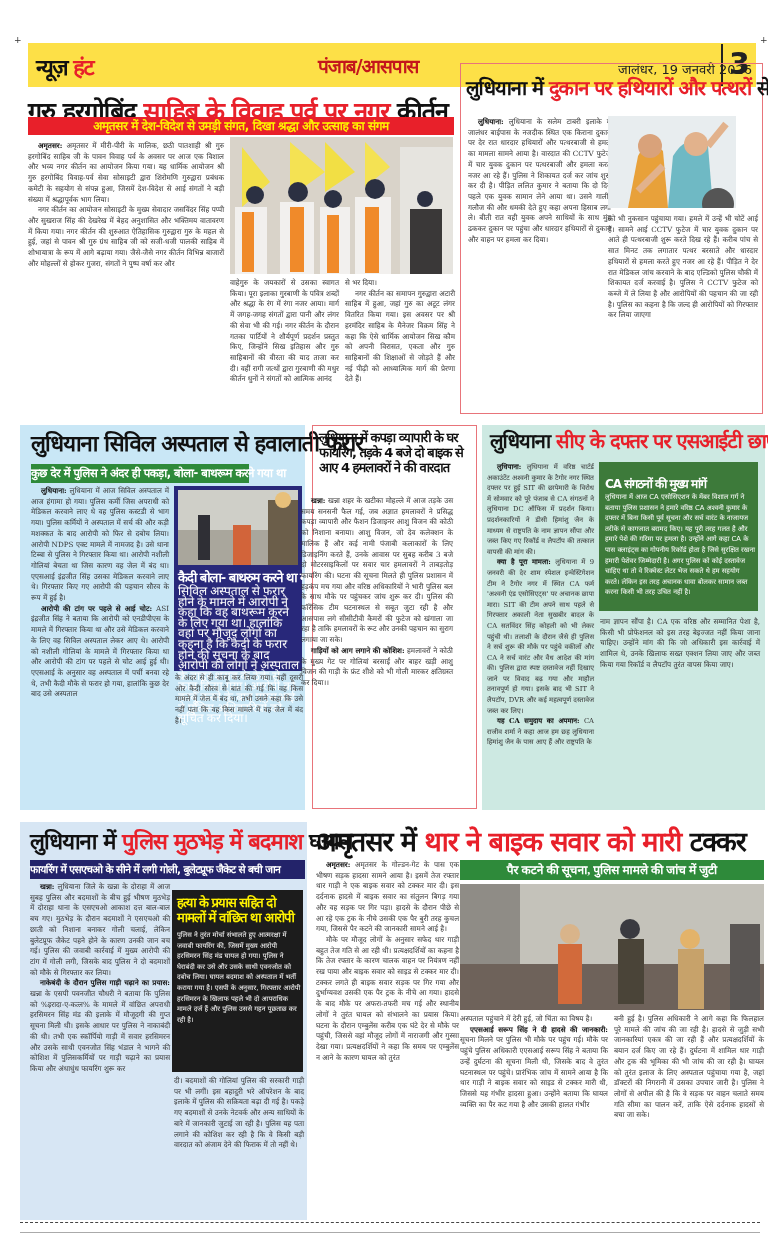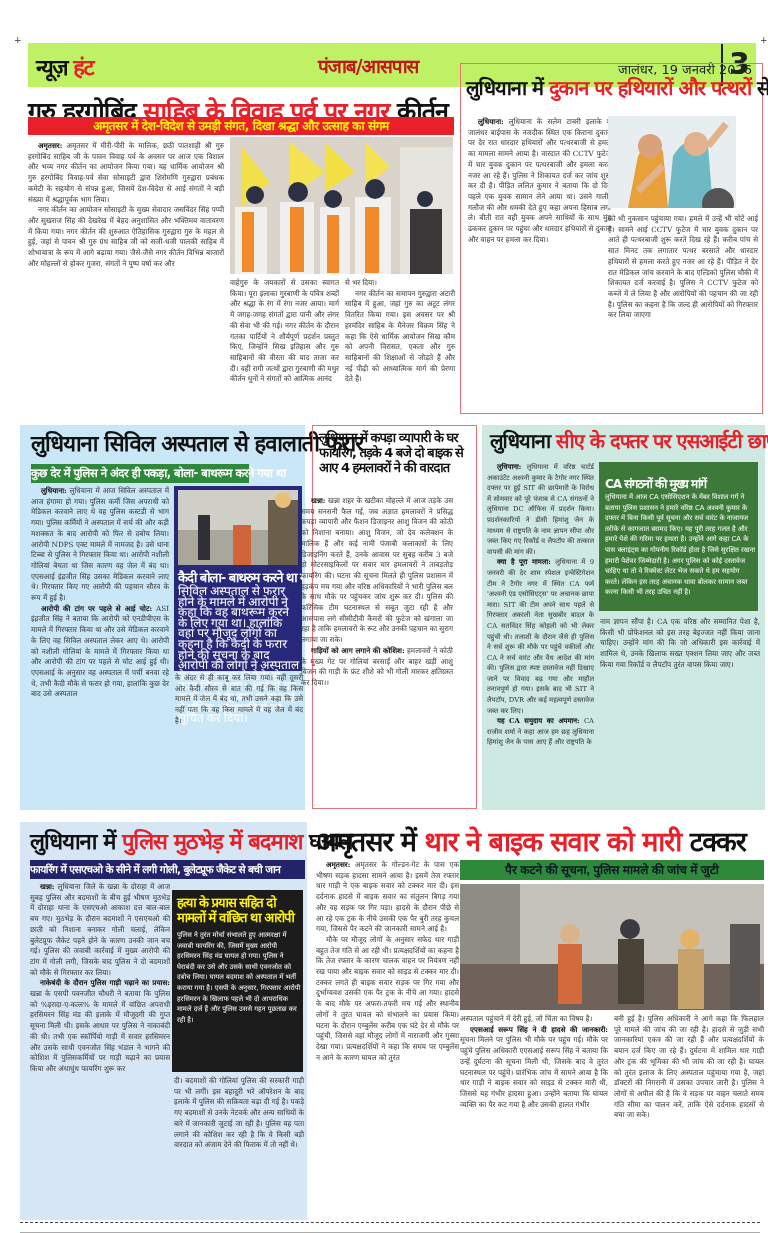--- a/index.html
+++ b/index.html
@@ -6,21 +6,21 @@
 body{width:768px;height:1233px;background:#fff;font-family:"DejaVu Serif",serif;color:#222;position:relative;overflow:hidden}
 .abs{position:absolute}
 .txt{font-size:7.2px;line-height:10.7px;text-align:justify;color:#333}
 .txt p{text-indent:10px}
 .txt b{color:#111}
 .hd{font-family:"DejaVu Sans",sans-serif;font-weight:bold;color:#111;letter-spacing:-1px;white-space:nowrap}
 .red{color:#e8202a}
 .photo{overflow:hidden}
 .crop{position:absolute;font-size:9px;color:#333}
 
-#mast{left:28px;top:43px;width:728px;height:44px;background:#bef264}
+#mast{left:28px;top:43px;width:728px;height:44px;background:#fde047}
 #logo{left:8px;top:8px;font-family:"DejaVu Sans",sans-serif;font-weight:bold;font-size:22px;letter-spacing:-1.5px}
 #logo .a{color:#111}#logo .b{color:#e8202a}
 #sect{left:290px;top:10px;font-family:"DejaVu Sans",sans-serif;font-weight:bold;font-size:19px;color:#c4161c;letter-spacing:-1px}
 #dateline{left:590px;top:17px;font-size:13px;font-family:"DejaVu Sans",sans-serif;color:#222;white-space:nowrap}
 #pgno{left:693px;top:1px;width:35px;height:42px;border-left:2px solid #222;font-family:"DejaVu Sans",sans-serif;font-weight:bold;font-size:30px;text-align:center;line-height:40px}
 
 #s1h{left:28px;top:93px;font-size:25px}
 #s1sub{left:28px;top:117px;width:426px;height:18px;background:#e8202a;color:#fff200;font-family:"DejaVu Sans",sans-serif;font-weight:bold;font-size:12px;text-align:center;line-height:18px;white-space:nowrap;letter-spacing:-.4px}
 #s1c1{left:28px;top:141px;width:196px}
 #s1photo{left:230px;top:137px;width:223px;height:137px;background:linear-gradient(180deg,#cfc9c1 0%,#b8aaa0 40%,#9c8f86 100%)}
@@ -59,21 +59,21 @@
 #s6h{left:30px;top:825px;font-size:22px}
 #s6sub{left:30px;top:860px;width:275px;height:19px;background:#23236a;color:#fff;font-family:"DejaVu Sans",sans-serif;font-weight:bold;font-size:10.5px;line-height:19px;white-space:nowrap;letter-spacing:-.6px}
 #s6c1{left:30px;top:882px;width:140px}
 #s6box{left:172px;top:890px;width:131px;height:182px;background:#1c1c1c}
 #s6boxh{left:177px;top:895px;color:#fff200;font-size:13px;line-height:15px;white-space:normal;width:125px}
 #s6boxt{left:177px;top:930px;width:124px;color:#fff;font-family:"DejaVu Sans",sans-serif;font-size:6.8px;line-height:10.6px}
 #s6c2{left:174px;top:1076px;width:130px}
 
 #s7h{left:316px;top:822px;font-size:27px}
 #s7c1{left:316px;top:860px;width:143px}
-#s7sub{left:460px;top:860px;width:304px;height:20px;background:#2e8a3a;color:#0f172a;font-family:Liberation Sans, sans-serif;font-weight:bold;font-size:12px;line-height:20px;text-align:center;white-space:nowrap}
+#s7sub{left:460px;top:860px;width:304px;height:20px;background:#2e8a3a;color:#ffffff;font-family:Liberation Serif, serif;font-weight:bold;font-size:12px;line-height:20px;text-align:center;white-space:nowrap}
 #s7img{left:460px;top:884px;width:304px;height:126px;background:linear-gradient(180deg,#c8c8c0,#9d8a80 60%,#716459)}
 #s7c2{left:460px;top:1014px;width:148px}
 #s7c3{left:614px;top:1014px;width:150px}
 .regdash{left:20px;top:1222px;width:740px;border-top:1px dashed #444}
 .regline{left:20px;top:1232px;width:740px;border-top:1px solid #aaa}
 </style>
 </head>
 <body>
 
 <div class="crop abs" style="left:14px;top:35px">+</div>

